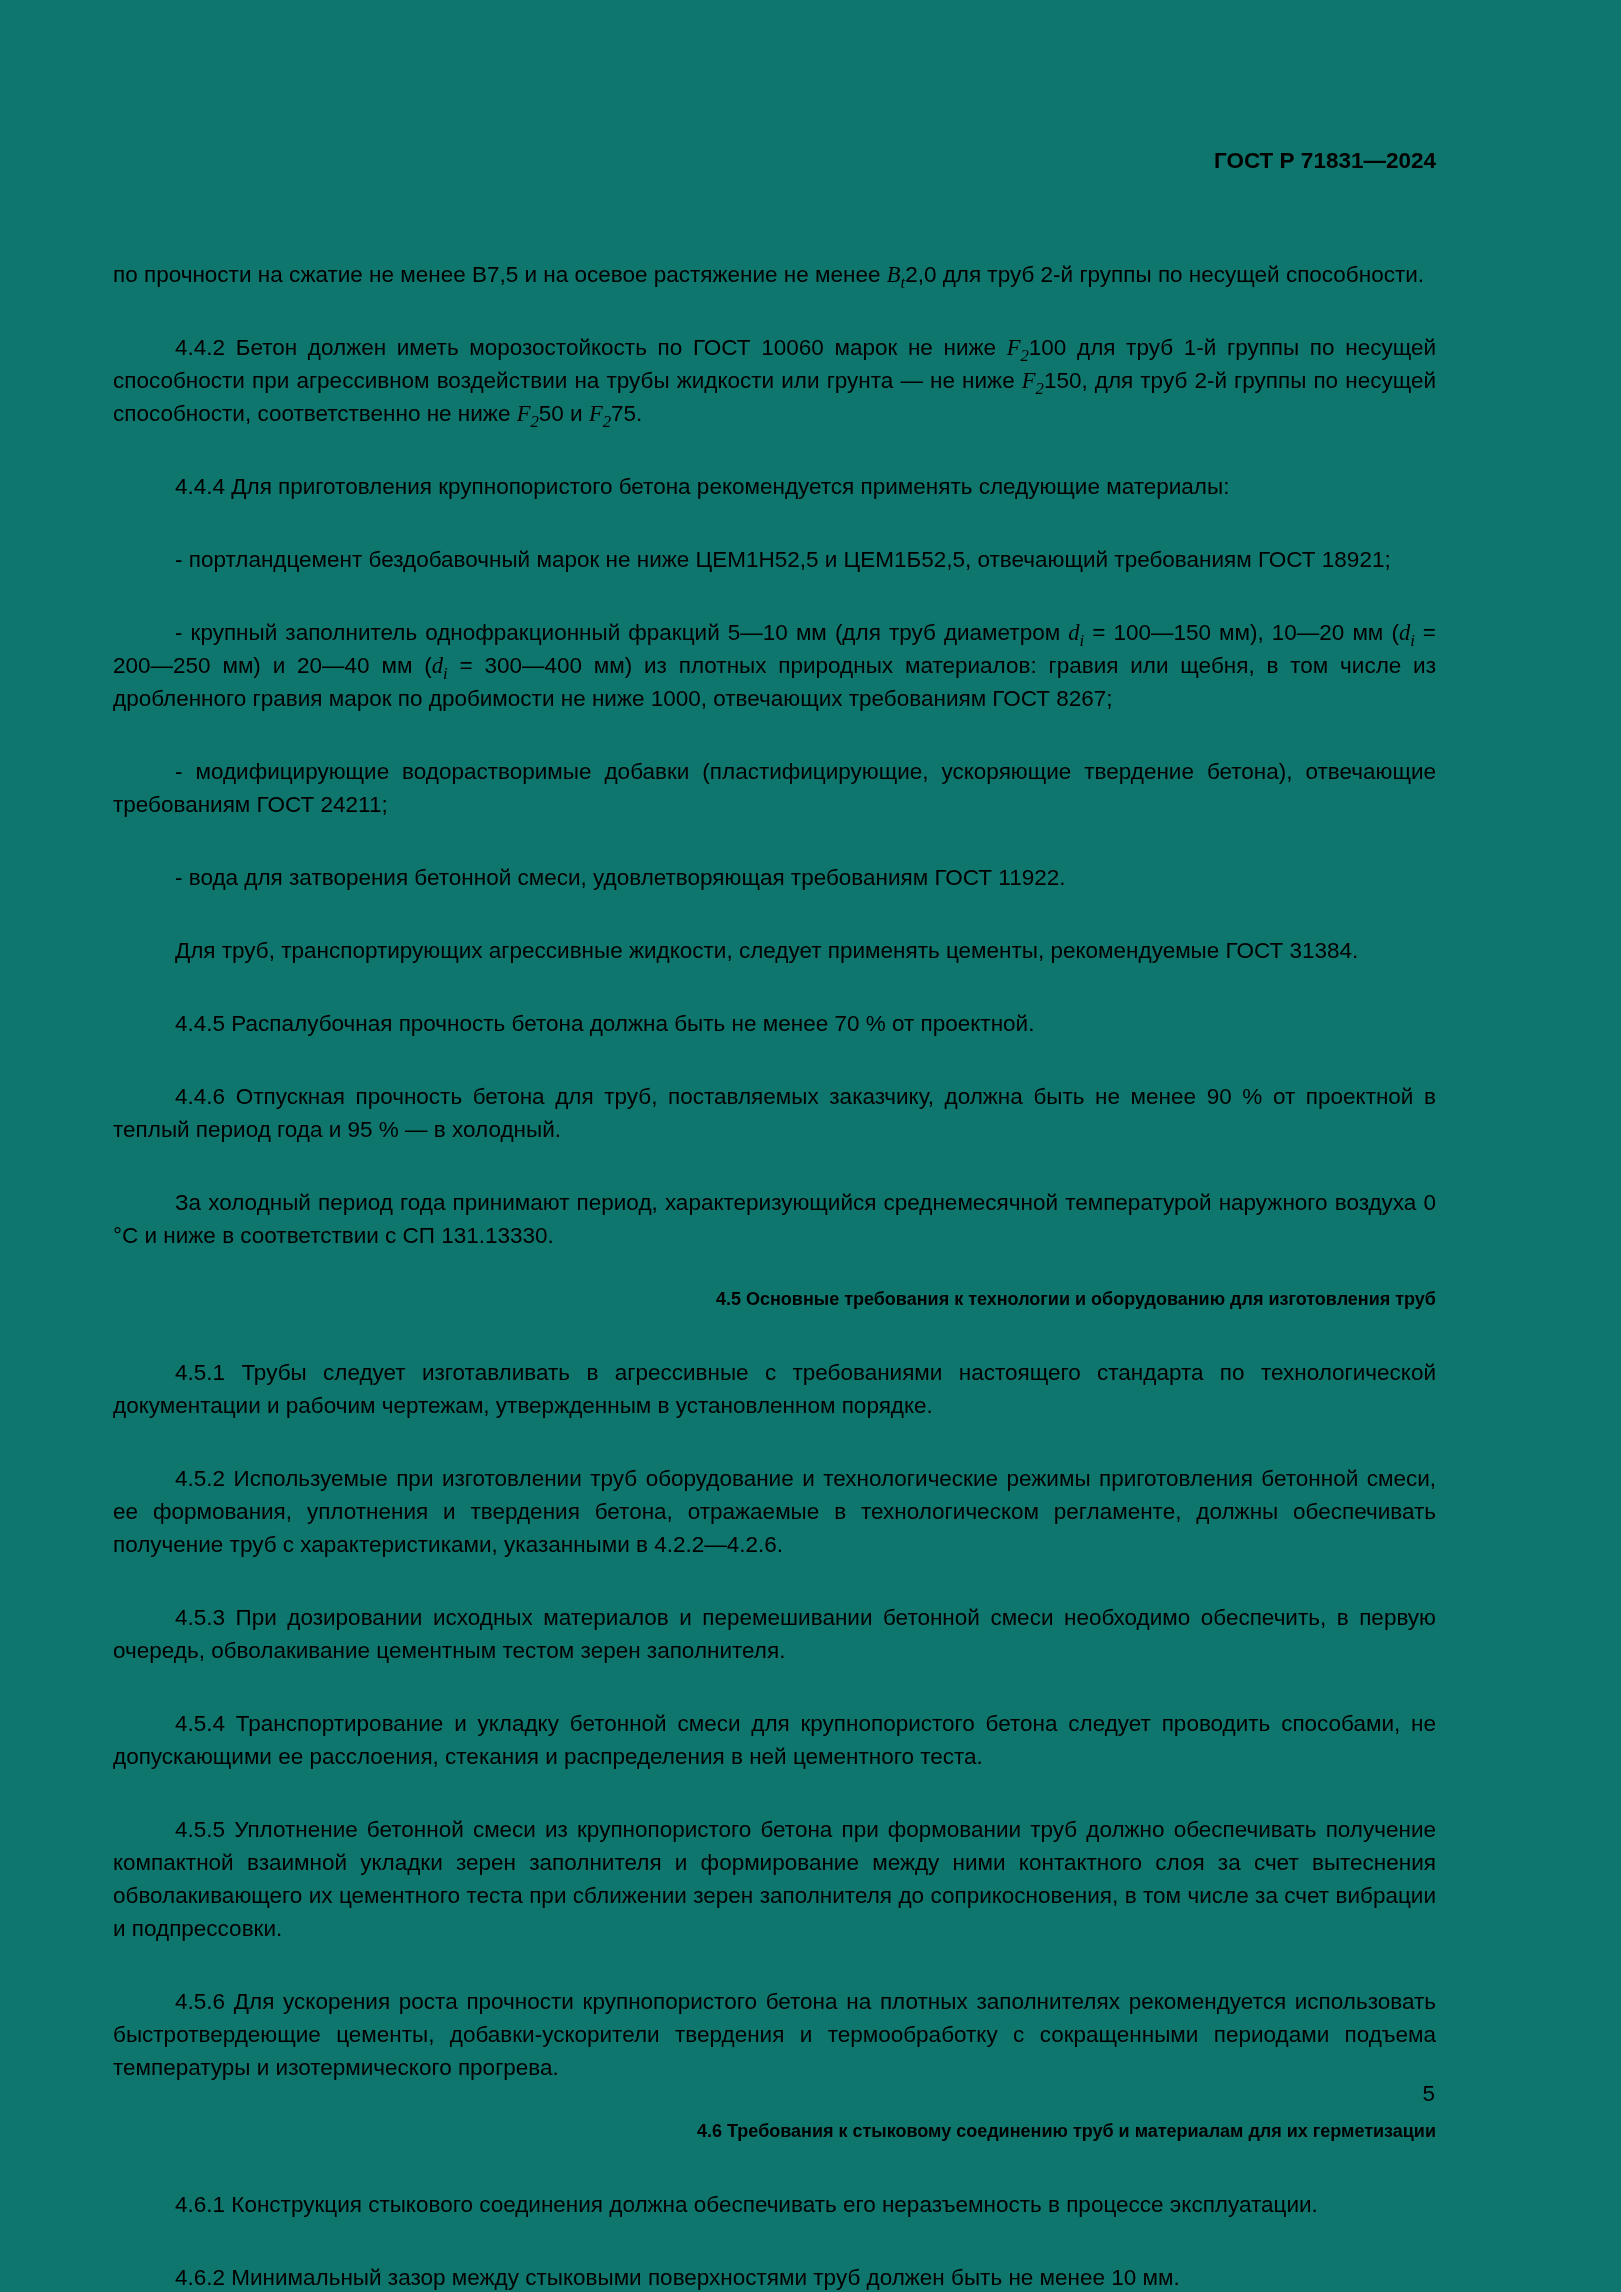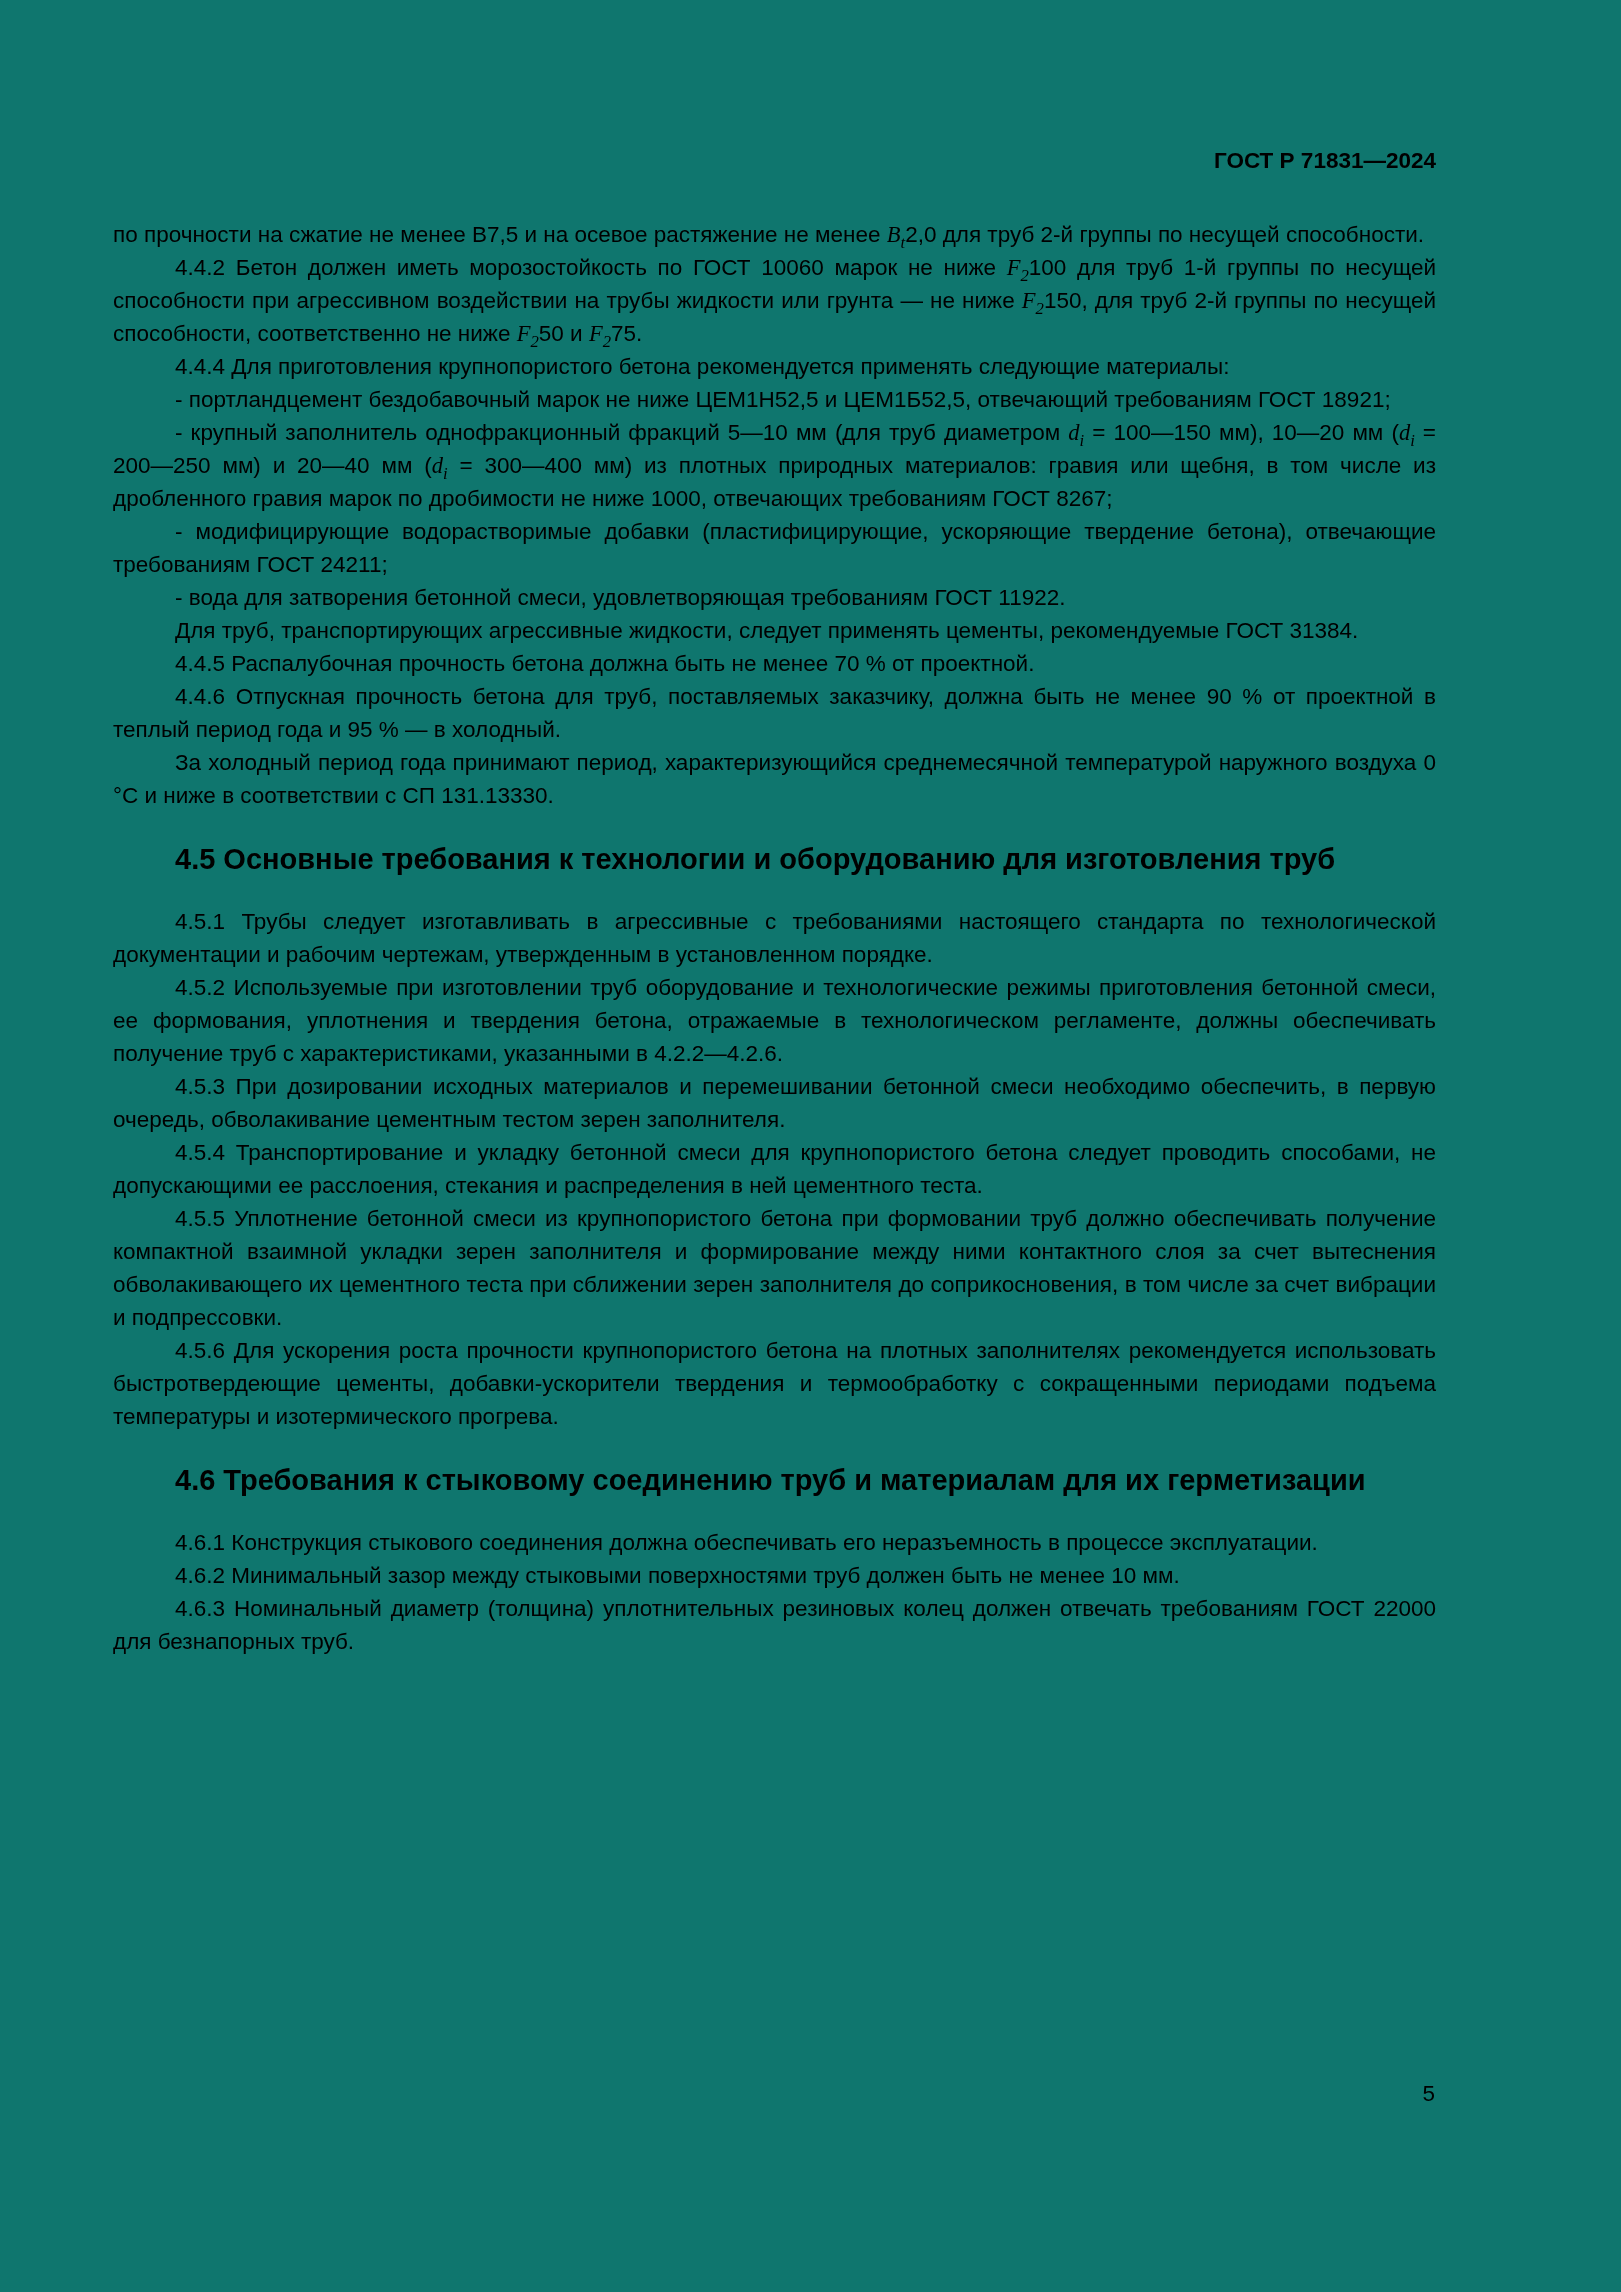--- a/index.html
+++ b/index.html
@@ -26,27 +26,28 @@
   .doc-content {
     position: absolute;
     top: 218px;
     left: 113px;
     right: 185px;
   }
   .doc-content p.body {
     font-size: 22.5px;
     line-height: 33px;
     text-align: justify;
+    margin-top: 40px;
   }
   .doc-content p.indent { text-indent: 62px; }
   .doc-content p.heading {
-    font-size: 29px;
+    font-size: 18px;
     line-height: 33px;
     font-weight: bold;
-    text-align: left;
+    text-align: right;
     margin-top: 31px;
     margin-bottom: 29px;
   }
   .var {
     font-family: "Liberation Serif", serif;
     font-style: italic;
   }
   sub.varsub {
     font-family: "Liberation Serif", serif;
     font-style: italic;

